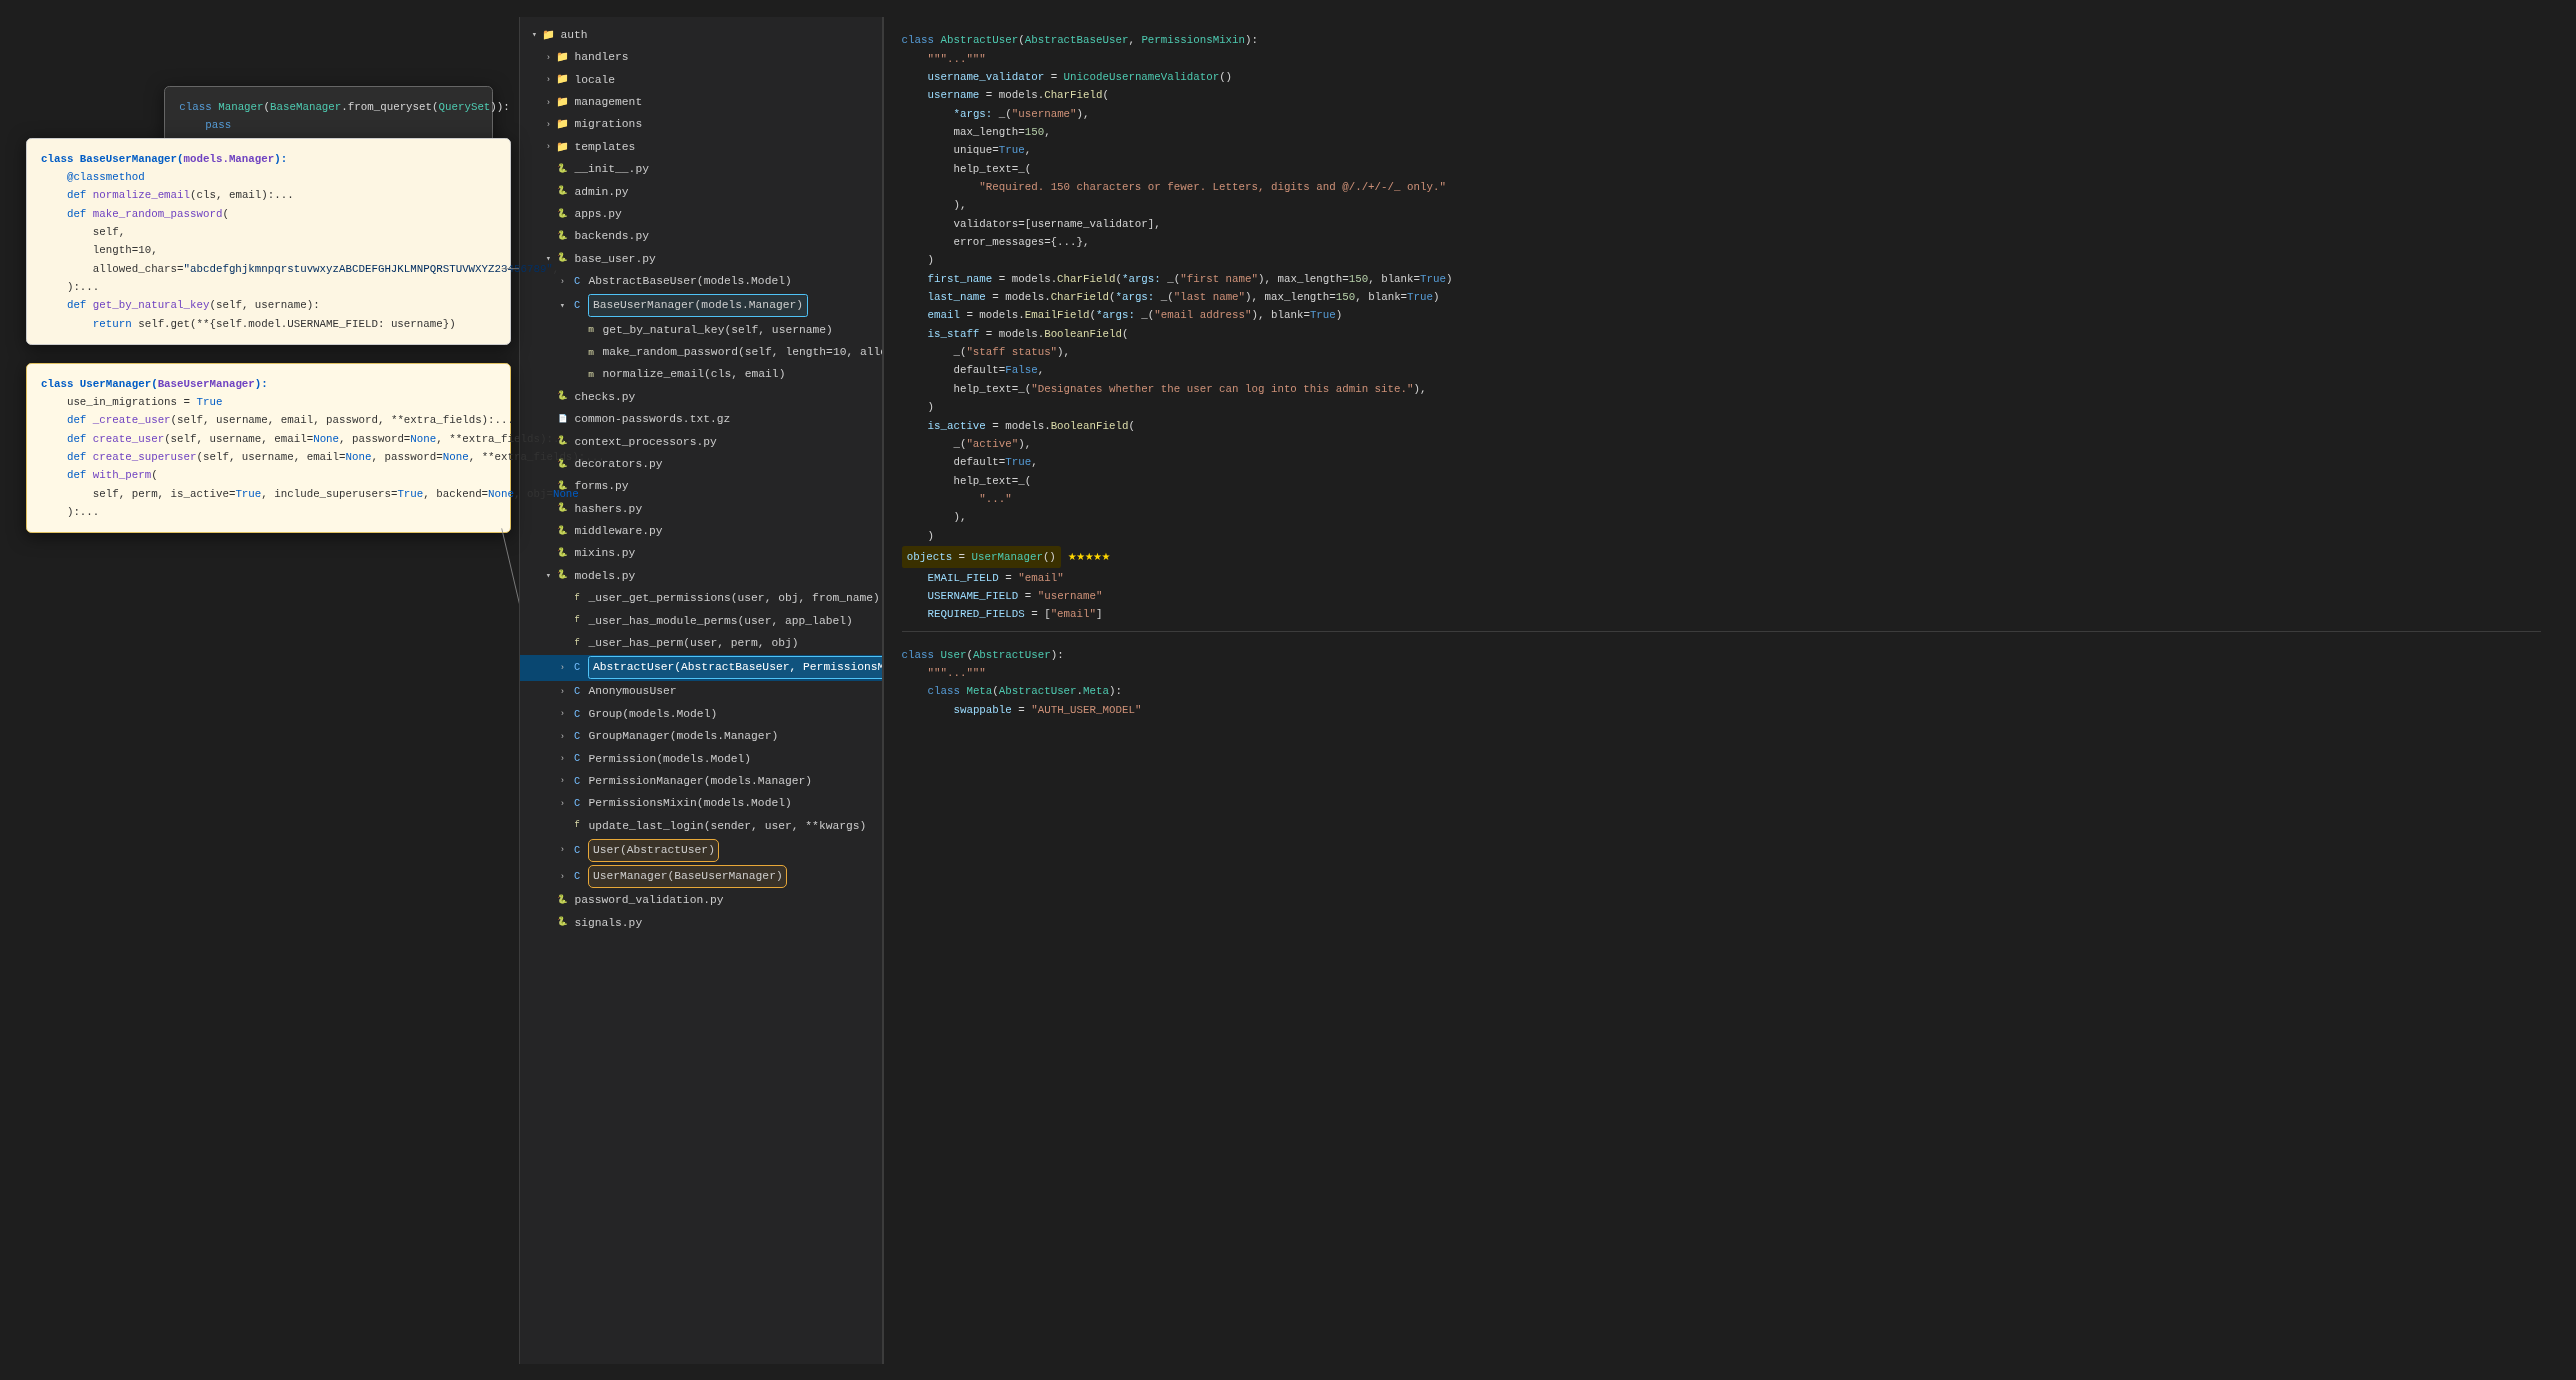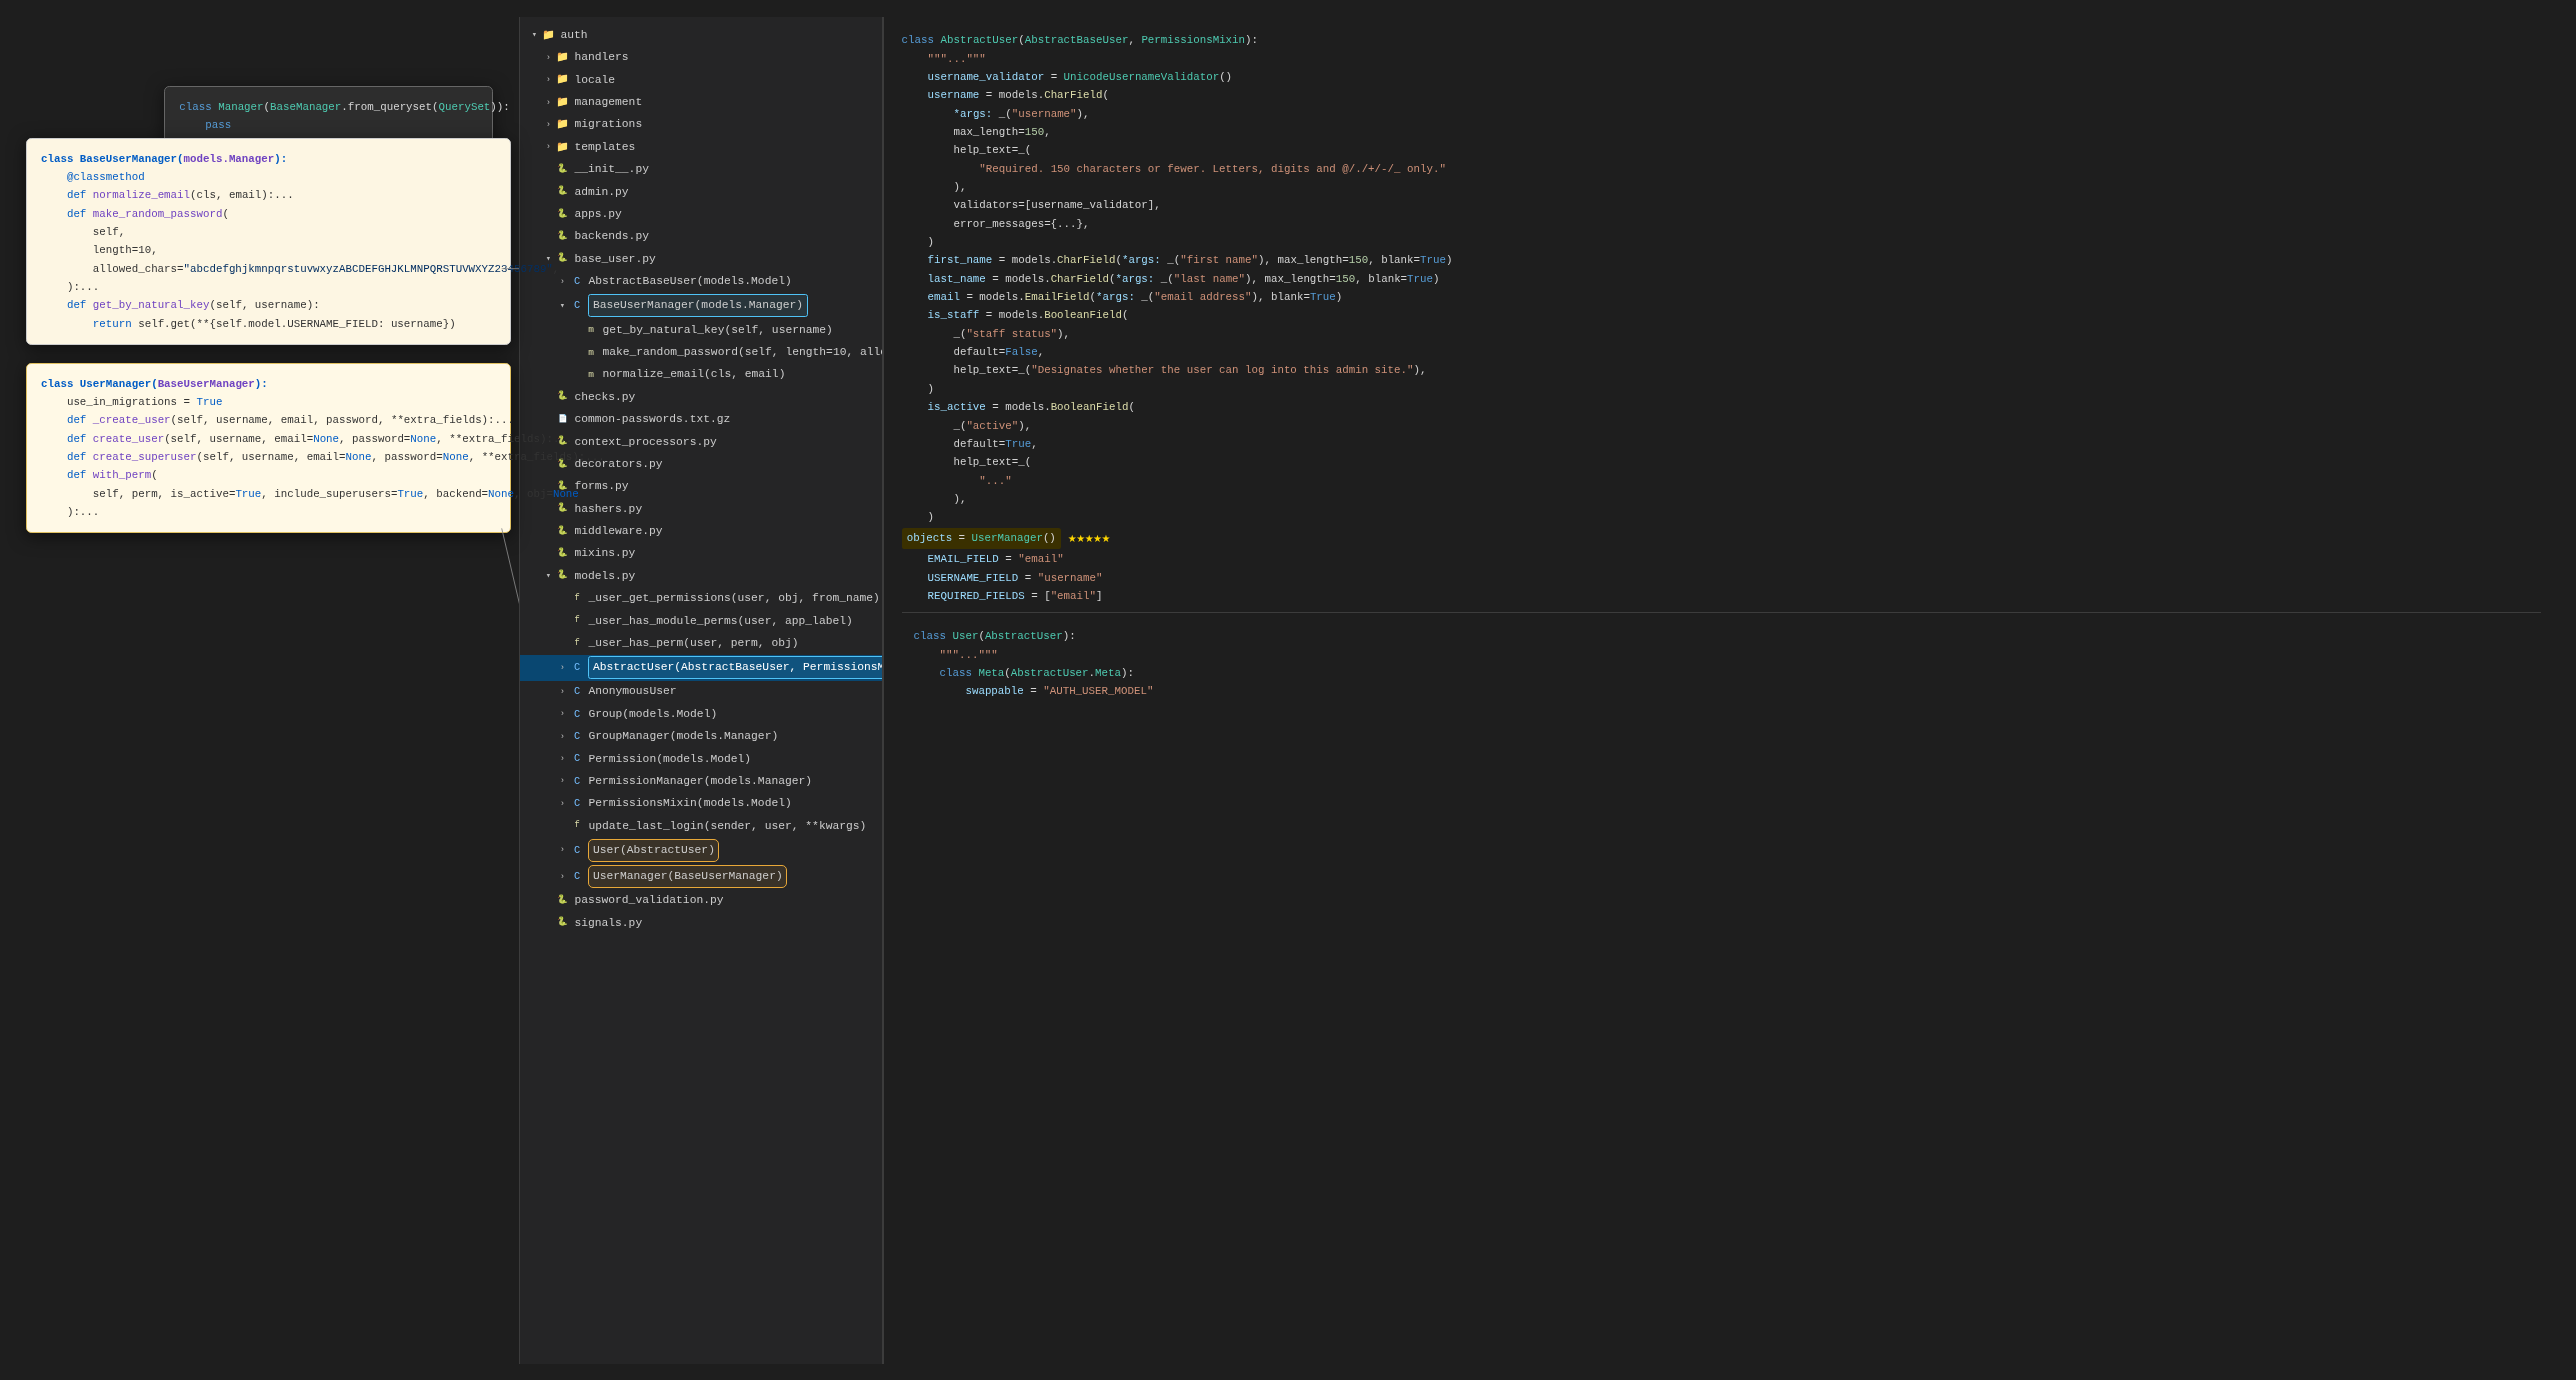--- a/index.html
+++ b/index.html
@@ -513,20 +513,21 @@
 
     <div class="code-block">
       <span class="code-line"><span class="kw">class</span> <span class="cls">AbstractUser</span>(<span class="cls">AbstractBaseUser</span>, <span class="cls">PermissionsMixin</span>):</span>
       <span class="code-line">    <span class="str">"""..."""</span></span>
       <span class="code-line"></span>
       <span class="code-line">    <span class="field">username_validator</span> = <span class="cls">UnicodeUsernameValidator</span>()</span>
       <span class="code-line"></span>
       <span class="code-line">    <span class="field">username</span> = models.<span class="fn">CharField</span>(</span>
       <span class="code-line">        <span class="param">*args:</span> _(<span class="str">"username"</span>),</span>
       <span class="code-line">        max_length=<span class="num">150</span>,</span>
+      <span class="code-line">        unique=<span class="kw">True</span>,</span>
       <span class="code-line">        help_text=_(</span>
       <span class="code-line">            <span class="str">"Required. 150 characters or fewer. Letters, digits and @/./+/-/_ only."</span></span>
       <span class="code-line">        ),</span>
       <span class="code-line">        validators=[username_validator],</span>
       <span class="code-line">        error_messages={...},</span>
       <span class="code-line">    )</span>
       <span class="code-line"></span>
       <span class="code-line">    <span class="field">first_name</span> = models.<span class="fn">CharField</span>(<span class="param">*args:</span> _(<span class="str">"first name"</span>), max_length=<span class="num">150</span>, blank=<span class="kw">True</span>)</span>
       <span class="code-line">    <span class="field">last_name</span> = models.<span class="fn">CharField</span>(<span class="param">*args:</span> _(<span class="str">"last name"</span>), max_length=<span class="num">150</span>, blank=<span class="kw">True</span>)</span>
       <span class="code-line">    <span class="field">email</span> = models.<span class="fn">EmailField</span>(<span class="param">*args:</span> _(<span class="str">"email address"</span>), blank=<span class="kw">True</span>)</span>
@@ -552,21 +553,21 @@
       </span>
       <span class="code-line"></span>
       <span class="code-line">    <span class="field">EMAIL_FIELD</span> = <span class="str">"email"</span></span>
       <span class="code-line">    <span class="field">USERNAME_FIELD</span> = <span class="str">"username"</span></span>
       <span class="code-line">    <span class="field">REQUIRED_FIELDS</span> = [<span class="str">"email"</span>]</span>
       <span class="code-line"></span>
     </div>
 
     <div class="section-divider"></div>
 
-    <div class="code-block" style="margin-top: 14px; margin-left: 12px;">
+    <div class="code-block" style="margin-top: 14px;">
       <span class="code-line"><span class="kw">class</span> <span class="cls">User</span>(<span class="cls">AbstractUser</span>):</span>
       <span class="code-line">    <span class="str">"""..."""</span></span>
       <span class="code-line"></span>
       <span class="code-line">    <span class="kw">class</span> <span class="cls">Meta</span>(<span class="cls">AbstractUser</span>.<span class="cls">Meta</span>):</span>
       <span class="code-line">        <span class="field">swappable</span> = <span class="str">"AUTH_USER_MODEL"</span></span>
     </div>
 
   </div>
 
 </div>

